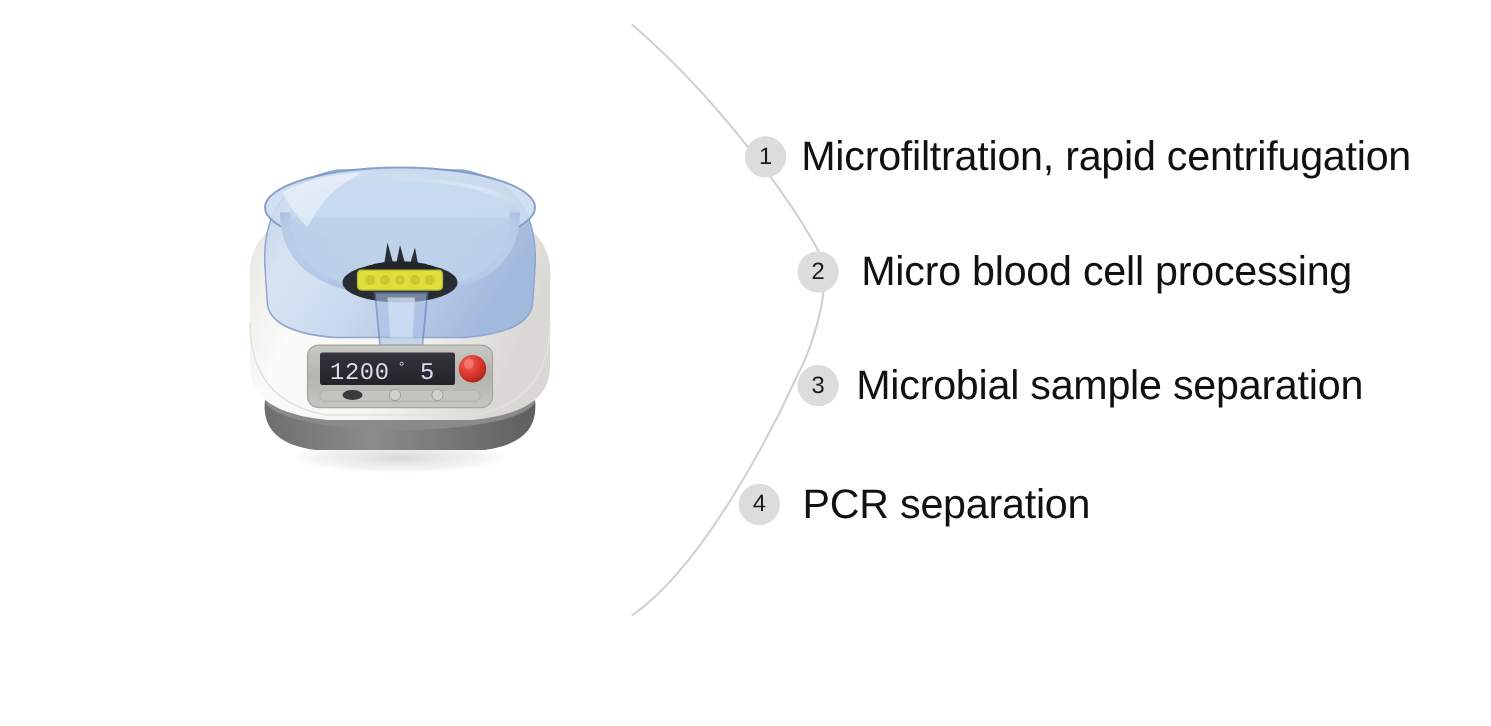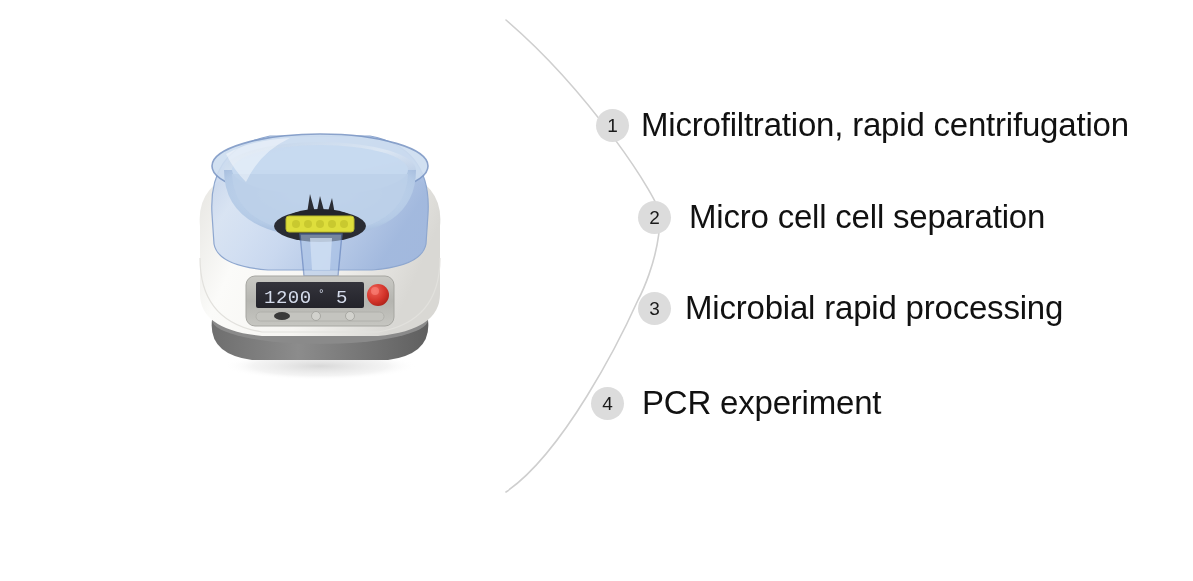--- a/index.html
+++ b/index.html
@@ -197,26 +197,26 @@
              C 160 340, 104 452, 46 492" fill="none" stroke="#cfcfcf" stroke-width="1.6" stroke-linecap="round"></path>
   </svg>
 
   <div class="step-item" id="step-1">
     <div class="step-badge">1</div>
     <div class="step-label">Microfiltration, rapid centrifugation</div>
   </div>
 
   <div class="step-item" id="step-2">
     <div class="step-badge">2</div>
-    <div class="step-label">Micro cell cell separation</div>
+    <div class="step-label">Micro blood cell processing</div>
   </div>
 
   <div class="step-item" id="step-3">
     <div class="step-badge">3</div>
-    <div class="step-label">Microbial rapid processing</div>
+    <div class="step-label">Microbial sample separation</div>
   </div>
 
   <div class="step-item" id="step-4">
     <div class="step-badge">4</div>
-    <div class="step-label">PCR experiment</div>
+    <div class="step-label">PCR separation</div>
   </div>
 
 </div>
 
 </body></html>

